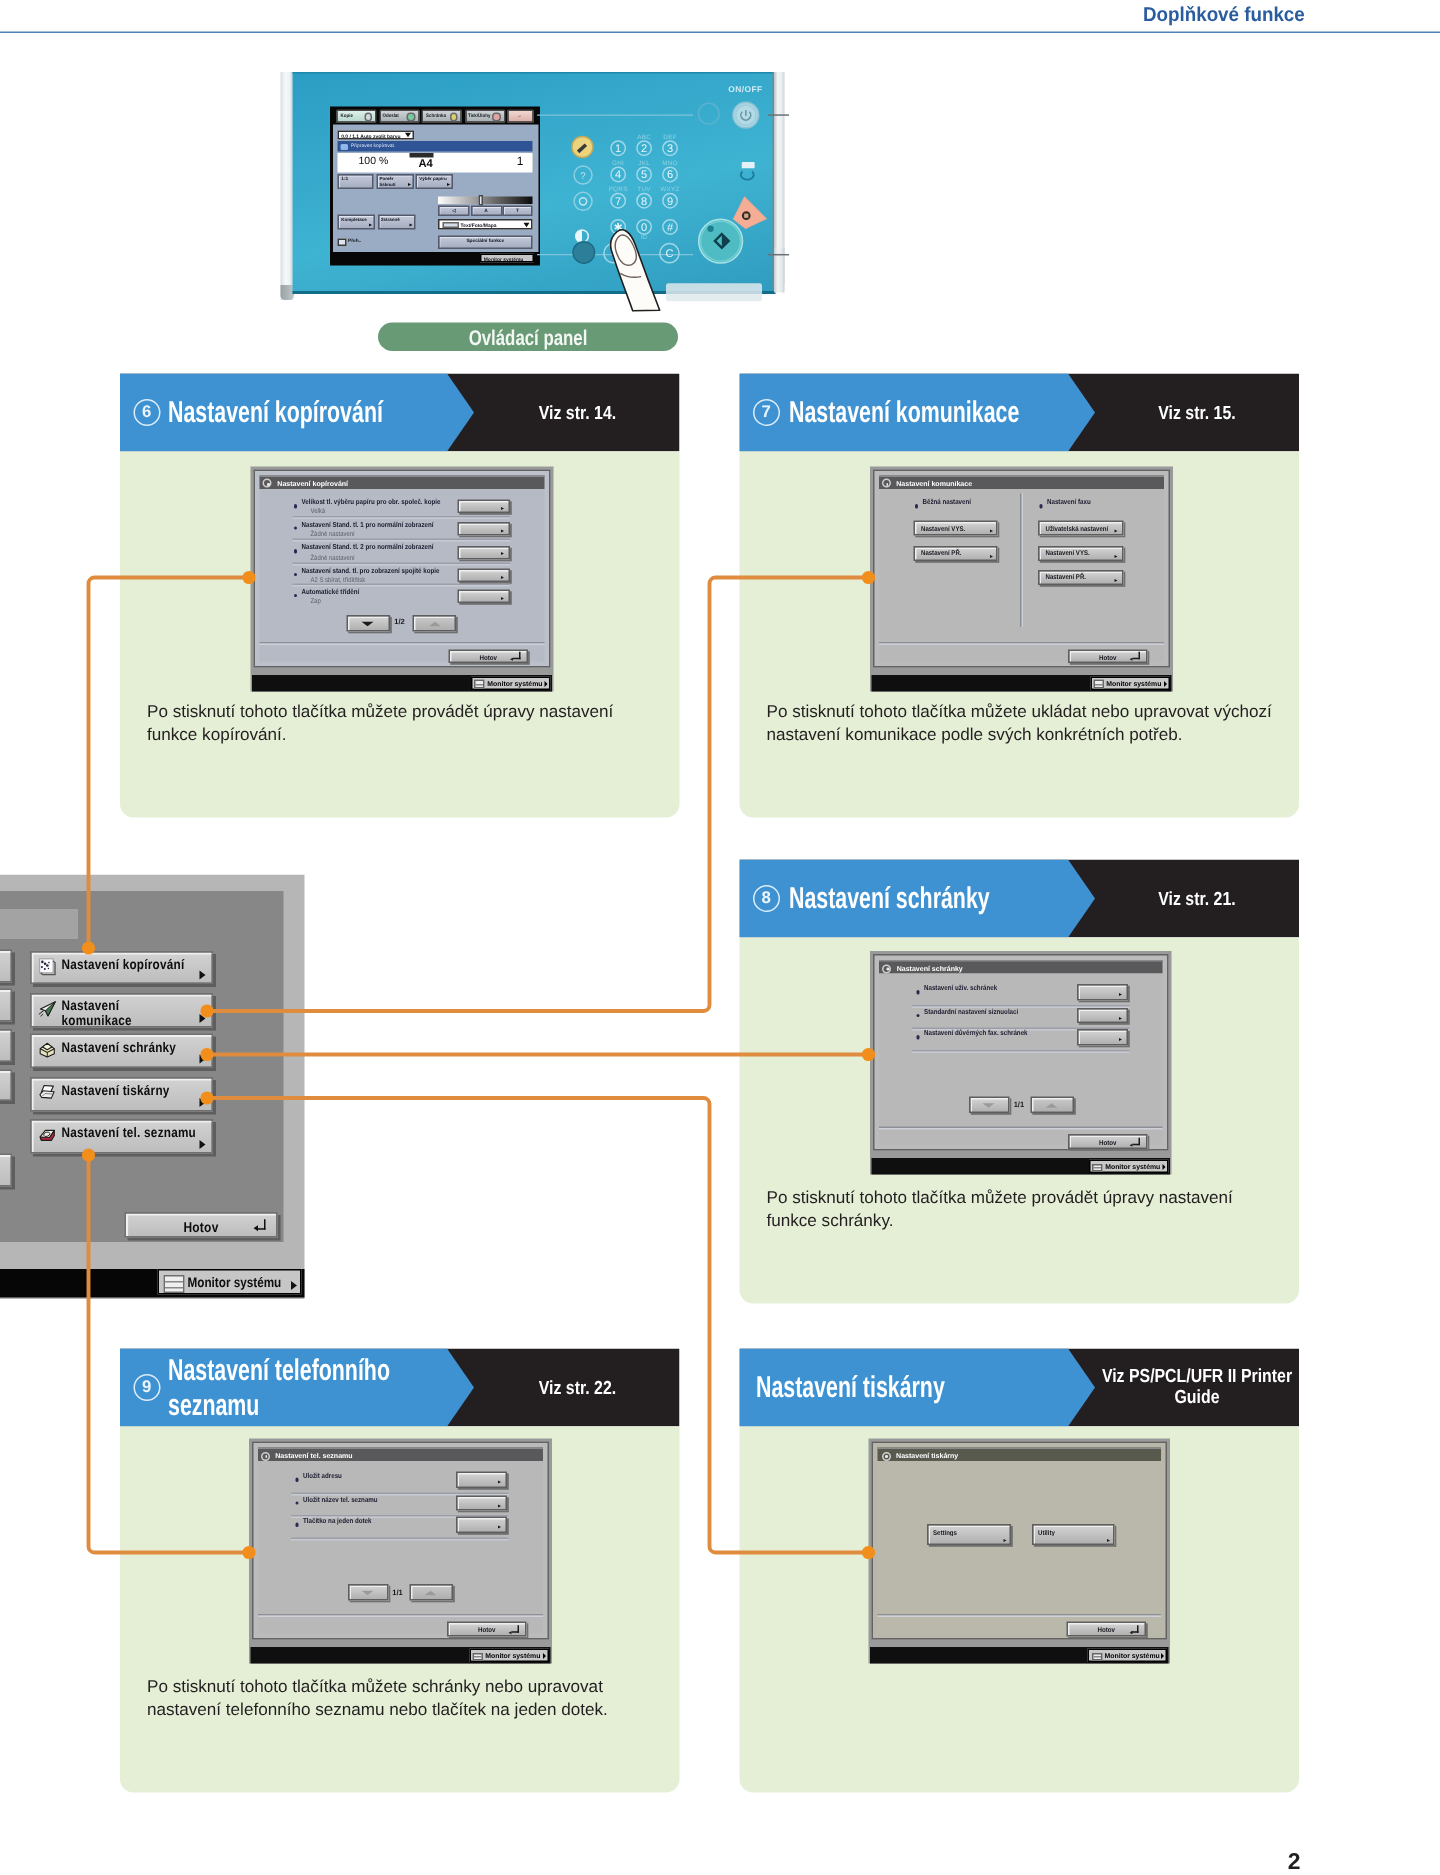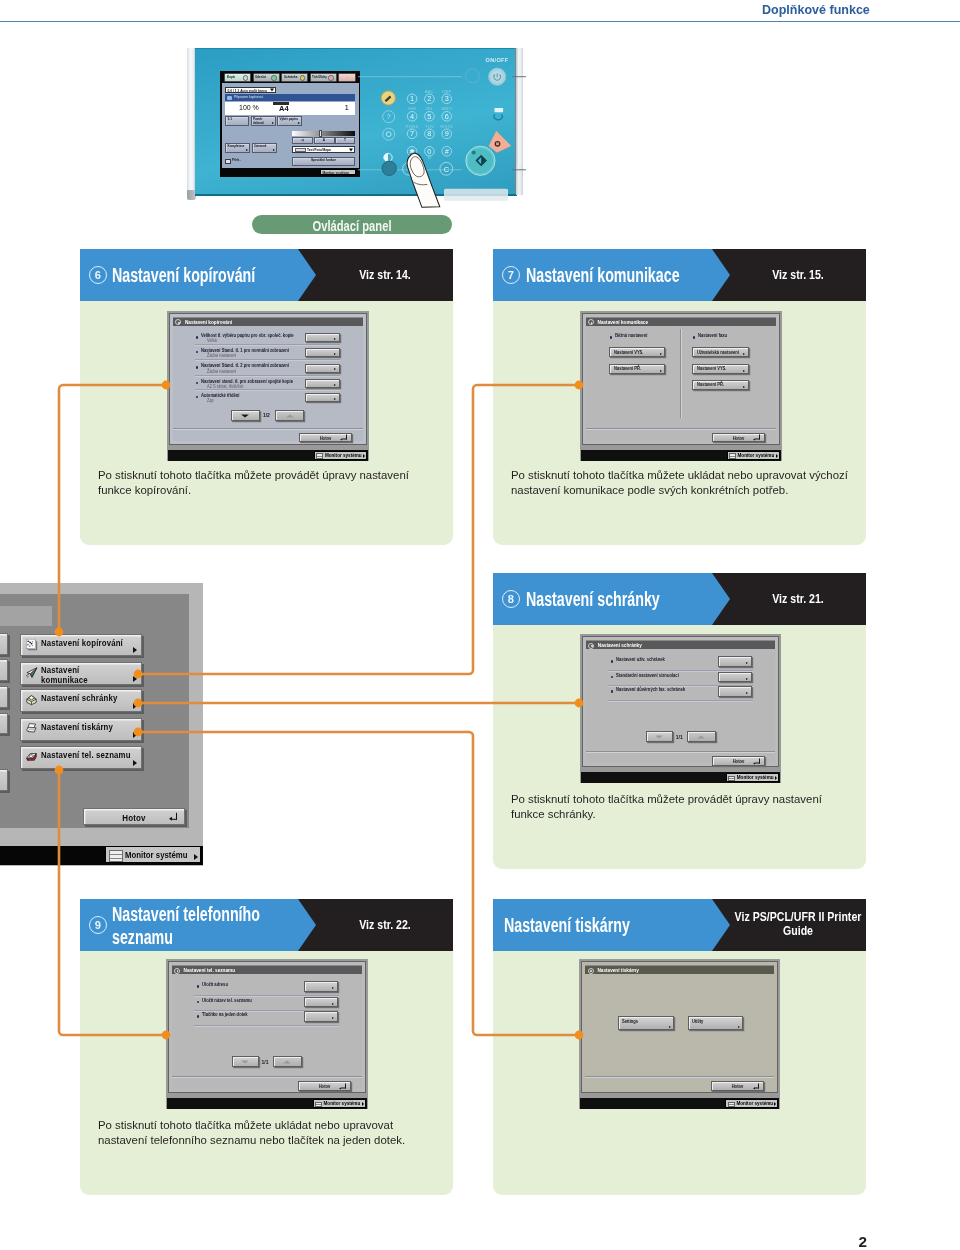--- a/index.html
+++ b/index.html
@@ -715,21 +715,21 @@
       </div>
     </div>
     <div class="sysbar">
       <div class="sysbtn" style="width:53px;">
         <i class="ico"></i>
         <span>Monitor systému</span>
         <i class="tri"></i>
       </div>
     </div>
   </div>
-  <div class="desc" style="left:18px;top:167px;width:330px;">Po stisknutí tohoto tlačítka můžete ukládat nebo upravovat nastavení telefonního seznamu nebo tlačítek na jeden dotek.</div>
+  <div class="desc" style="left:18px;top:167px;width:330px;">Po stisknutí tohoto tlačítka můžete schránky nebo upravovat nastavení telefonního seznamu nebo tlačítek na jeden dotek.</div>
 </div>
 
 <div class="banner" style="left:493px;top:899px;width:373px;">
   <div class="blk"></div>
   <div class="blue" style="width:219px;"></div>
   <div class="ttl" style="left:11px;top:15px;">Nastavení tiskárny</div>
   <div class="ref" style="left:226px;top:11px;width:158px;line-height:14px;">Viz PS/PCL/UFR II Printer Guide</div>
 </div>
 <div class="card" style="left:493px;top:951px;width:373px;height:244px;">
   <div class="lcd warm" style="left:86.4px;top:8.2px;width:201px;height:150px;">

